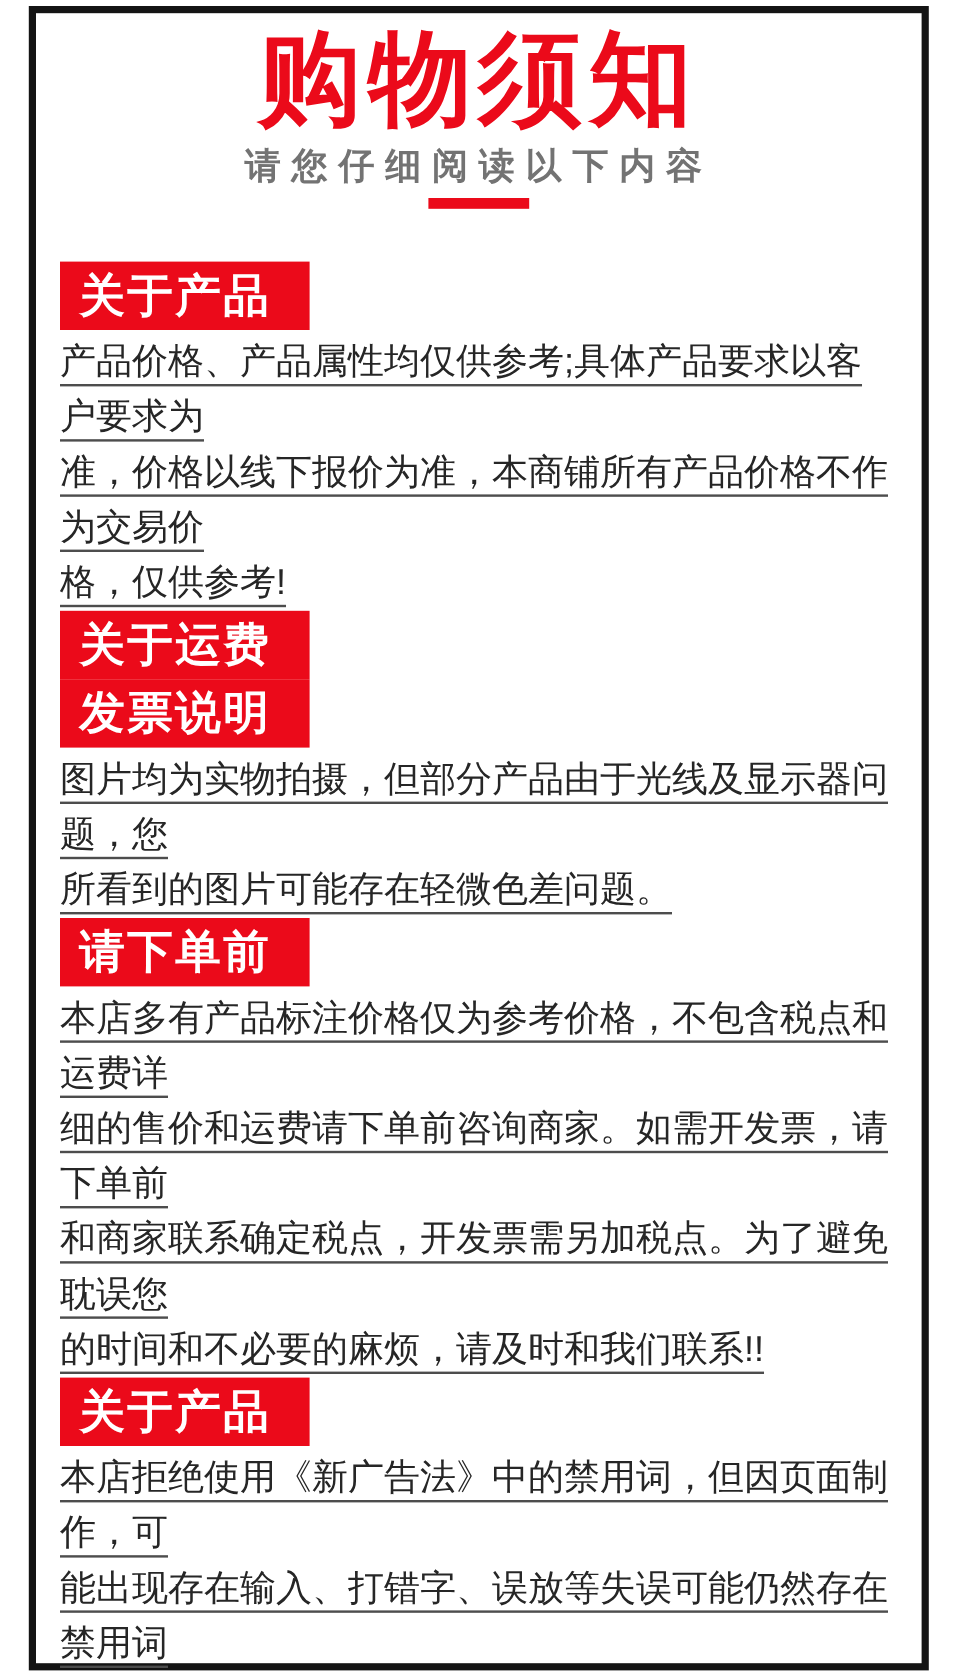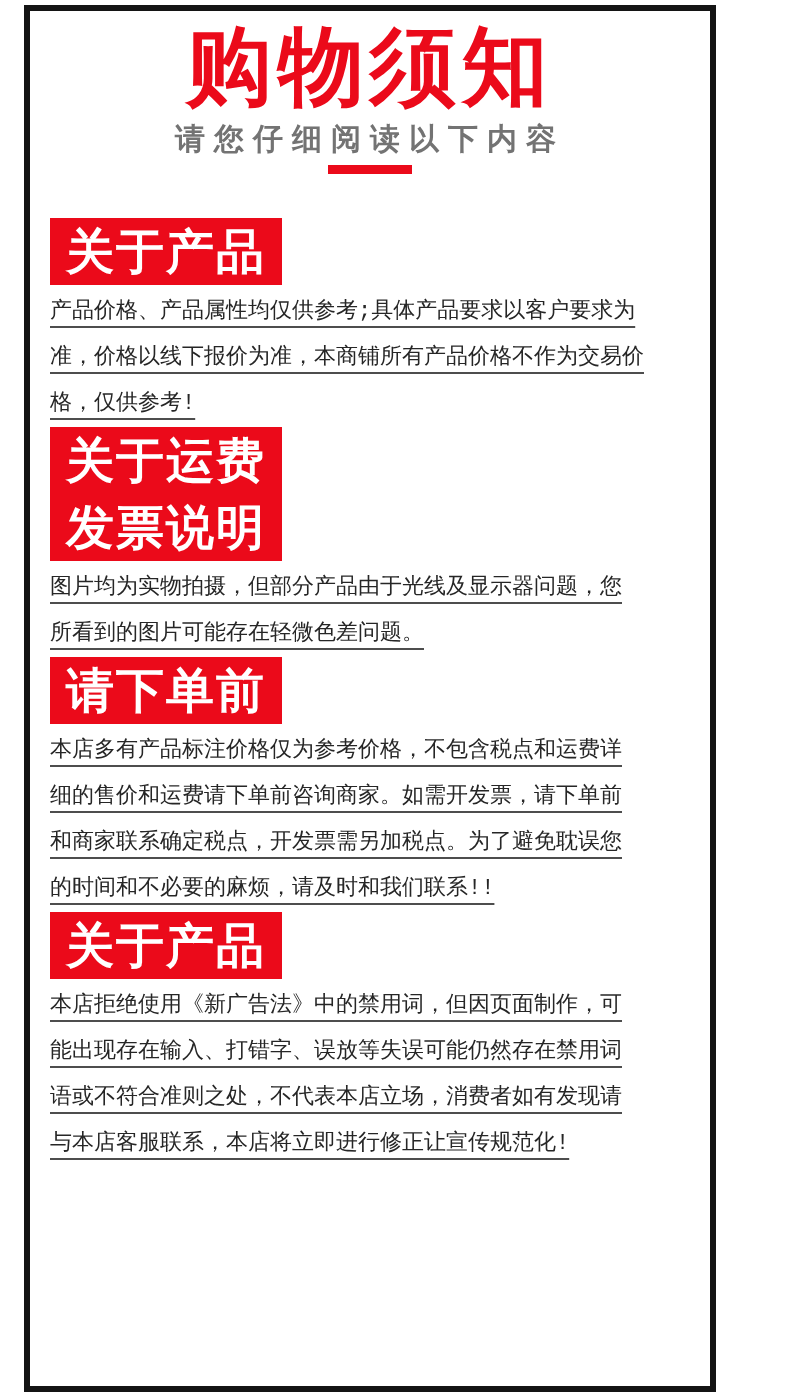--- a/index.html
+++ b/index.html
@@ -16,21 +16,21 @@
   }
   body {
     height: 1398px;
     position: relative;
     overflow: hidden;
   }
   .frame {
     position: absolute;
     left: 24px;
     top: 5px;
-    width: 692px;
+    width: 750px;
     height: 1387px;
     border: 6px solid var(--frame);
     background: #ffffff;
     padding: 12px 20px 0 20px;
   }
   .notice-header { text-align: center; }
   .page-title {
     font-size: 86px;
     line-height: 1;
     font-weight: 900;
@@ -52,40 +52,39 @@
     height: 9px;
     background: var(--accent);
     margin: 8px auto 0 auto;
   }
   .section { }
   .section.first { margin-top: 44px; }
   .badge {
     display: inline-block;
     background: var(--accent);
     color: #ffffff;
-    font-size: 48px;
+    font-size: 38px;
     line-height: 1;
     font-weight: 800;
     letter-spacing: 2px;
-    padding: 10px 16px 9px 16px;
+    padding: 10px 32px 9px 16px;
     white-space: nowrap;
     text-align: center;
   }
   .section-body {
     margin-top: 4px;
-    font-size: 22px;
+    font-size: 30px;
     line-height: 46px;
     color: var(--text);
     white-space: pre-line;
     text-decoration: underline;
     text-decoration-color: var(--underline);
     text-decoration-thickness: 2px;
     text-underline-offset: 9px;
     text-decoration-skip-ink: none;
-    font-family: Liberation Mono, monospace;
   }
 </style>
 </head>
 <body>
 
 <div class="frame">
 
   <div class="notice-header">
     <div class="page-title">购物须知</div>
     <div class="page-subtitle">请您仔细阅读以下内容</div>

